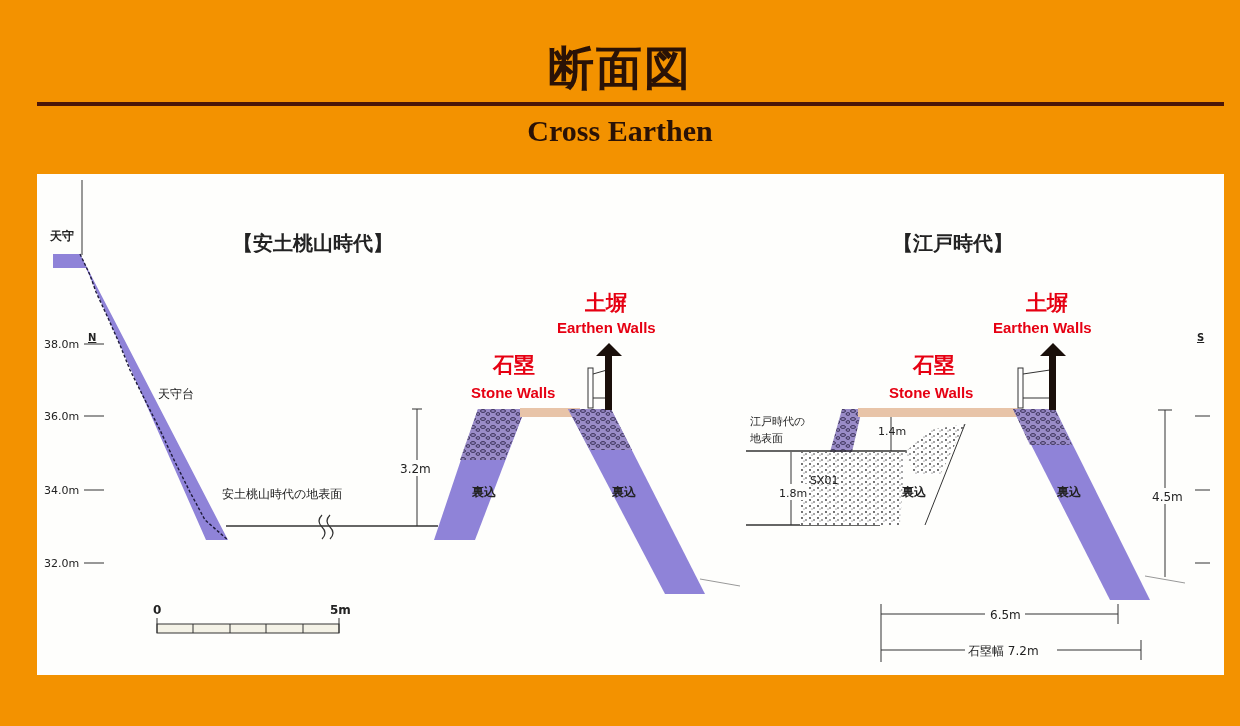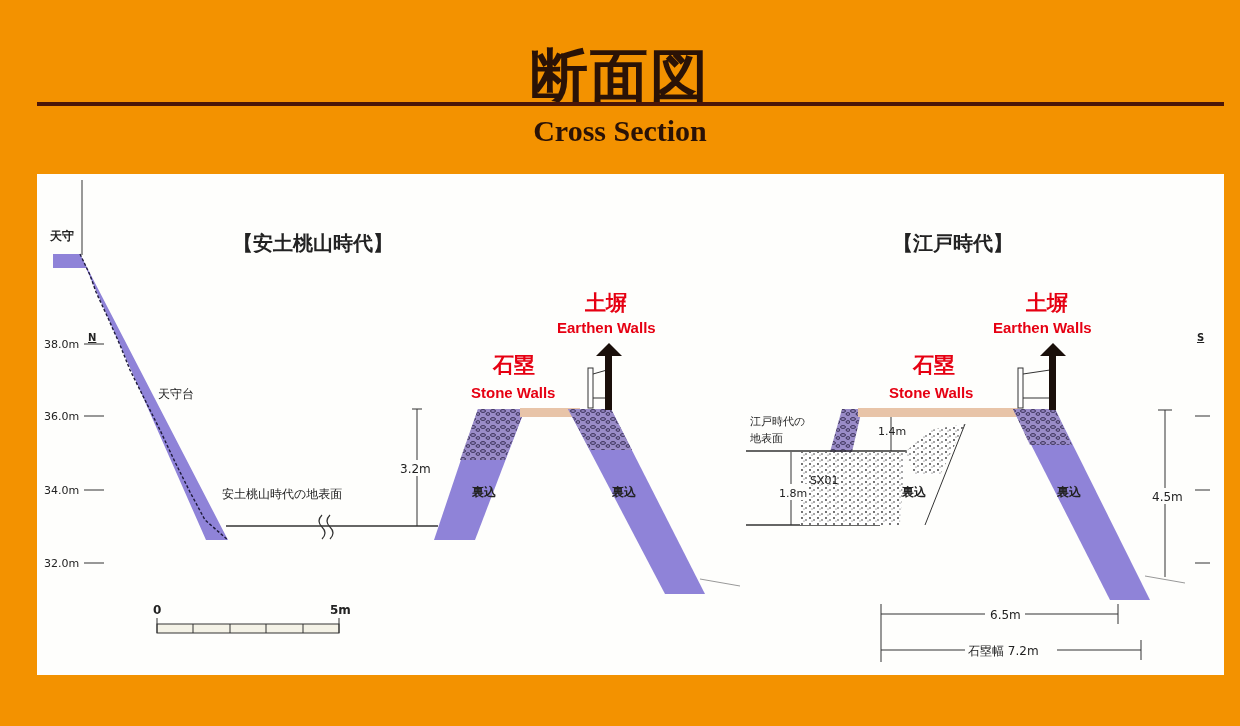--- a/index.html
+++ b/index.html
@@ -1,34 +1,34 @@
 <!DOCTYPE html>
 <html><head>
   <meta charset="utf-8">
   <style>
     html, body { margin:0; padding:0; }
     body { width:1240px; height:726px; background:#f39200; position:relative; overflow:hidden;
       font-family:"DejaVu Sans", sans-serif; }
     .title-jp { position:absolute; left:0; width:1240px; top:38px; text-align:center;
-      font-family:"DejaVu Serif", serif; font-weight:bold; font-size:58px; color:#2a1206; letter-spacing:2px; }
+      font-family:"DejaVu Serif", serif; font-weight:bold; font-size:46px; color:#2a1206; letter-spacing:2px; }
     .rule { position:absolute; left:37px; top:102px; width:1187px; height:4px; background:#4a1608; }
     .title-en { position:absolute; left:0; width:1240px; top:114px; text-align:center;
       font-family:"Liberation Serif", serif; font-weight:bold; font-size:30px; color:#2a1206; }
     .panel { position:absolute; left:37px; top:174px; width:1187px; height:501px; background:#fefefc; }
     svg { position:absolute; left:0; top:0; }
     .lbl { font-family:"DejaVu Sans", sans-serif; fill:#222; }
     .red-jp { font-family:"DejaVu Sans", sans-serif; font-weight:bold; fill:#e60012; font-size:21px; }
     .red-en { font-family:"Liberation Sans", sans-serif; font-weight:bold; fill:#e60012; font-size:15px; }
   </style>
 </head>
 <body>
 
 <div class="title-jp">断面図</div>
 <div class="rule"></div>
-<div class="title-en">Cross Section</div>
+<div class="title-en">Cross Earthen</div>
 
 <div class="panel"></div>
 
 <svg width="1240" height="726" viewBox="0 0 1240 726">
   <defs>
     <pattern id="rubble" width="10" height="8" patternUnits="userSpaceOnUse">
       <rect width="10" height="8" fill="#9a8cc8"></rect>
       <ellipse cx="3" cy="3" rx="2.5" ry="1.4" fill="none" stroke="#2c2446" stroke-width="0.9"></ellipse>
       <ellipse cx="8" cy="6" rx="2" ry="1.3" fill="none" stroke="#2c2446" stroke-width="0.9"></ellipse>
     </pattern>

